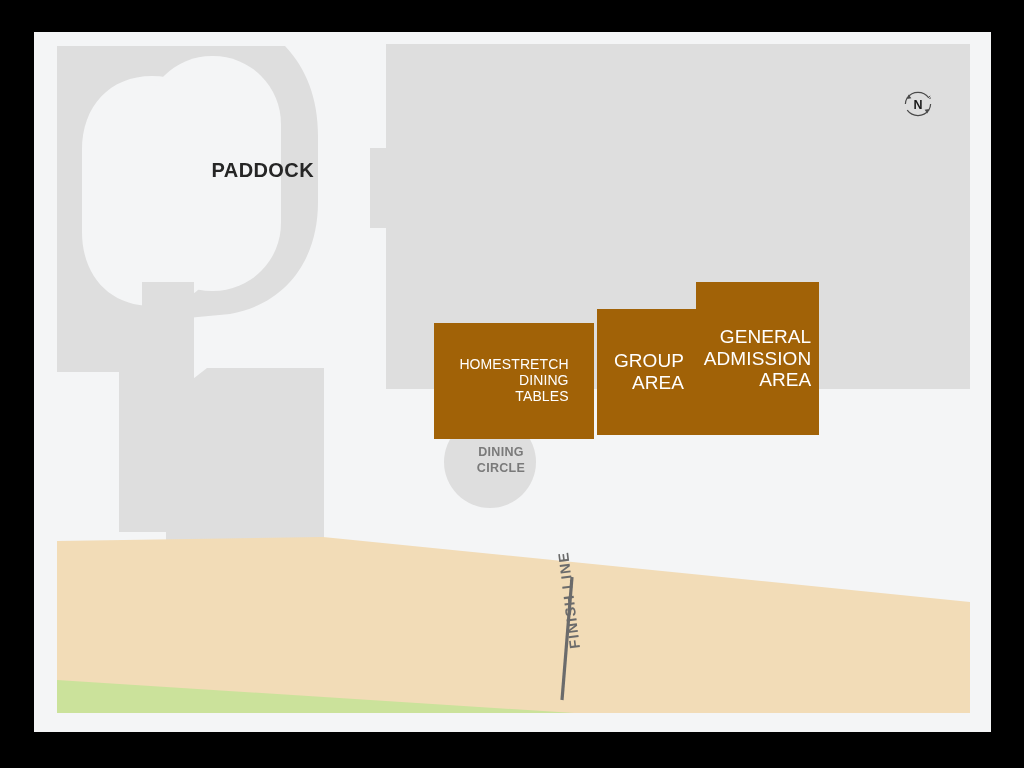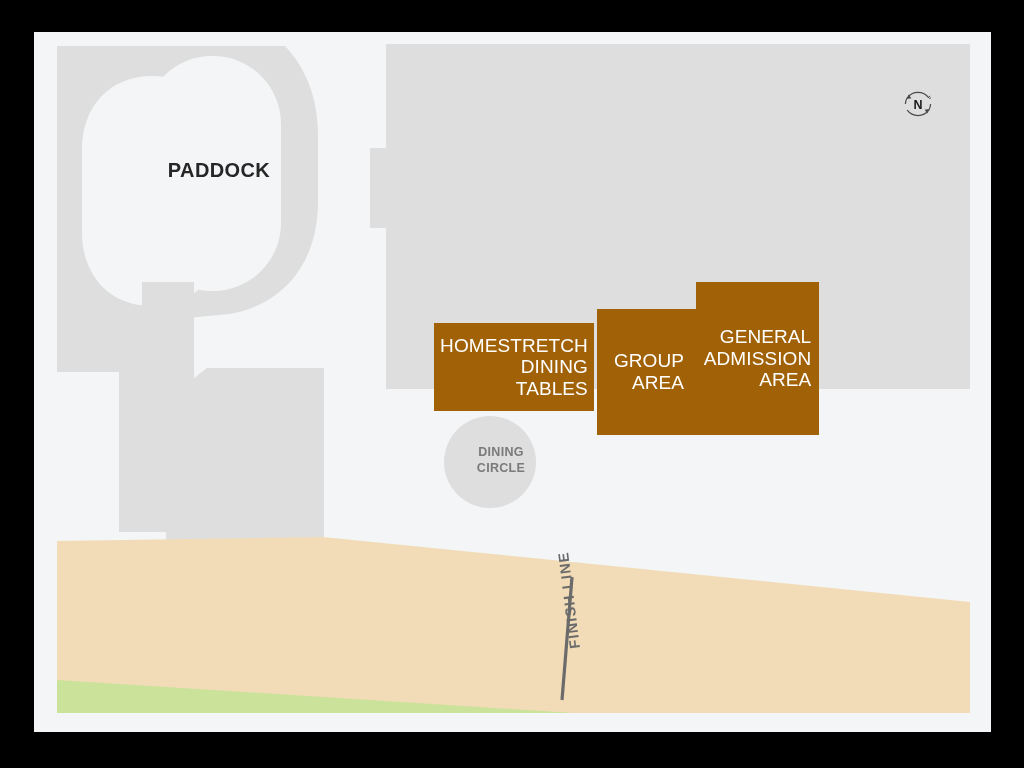--- a/index.html
+++ b/index.html
@@ -48,37 +48,37 @@
     letter-spacing: 0.1px;
     cursor: pointer;
     user-select: none;
     margin-top: 46px;
   }
   .zone-label {
     display: block;
     white-space: pre-line;
   }
   #zone-homestretch {
-    left: 400px; top: 245px; width: 160px; height: 88px;
-    font-size: 19px;
+    left: 400px; top: 245px; width: 160px; height: 116px;
+    font-size: 14px;
   }
   #zone-group {
     left: 563px; top: 231px; width: 104px; height: 126px;
     font-size: 19px;
   }
   #zone-general {
     left: 662px; top: 204px; width: 123px; height: 153px;
     font-size: 19px;
   }
   #paddock-label {
     position: absolute;
     left: 90px;
     top: 127px;
     width: 190px;
-    text-align: center;
+    text-align: right;
     font-size: 20px;
     font-weight: bold;
     color: #262626;
     letter-spacing: 0.4px;
     user-select: none;
   }
   #winners-circle-label {
     position: absolute;
     left: 415px;
     top: 413px;

